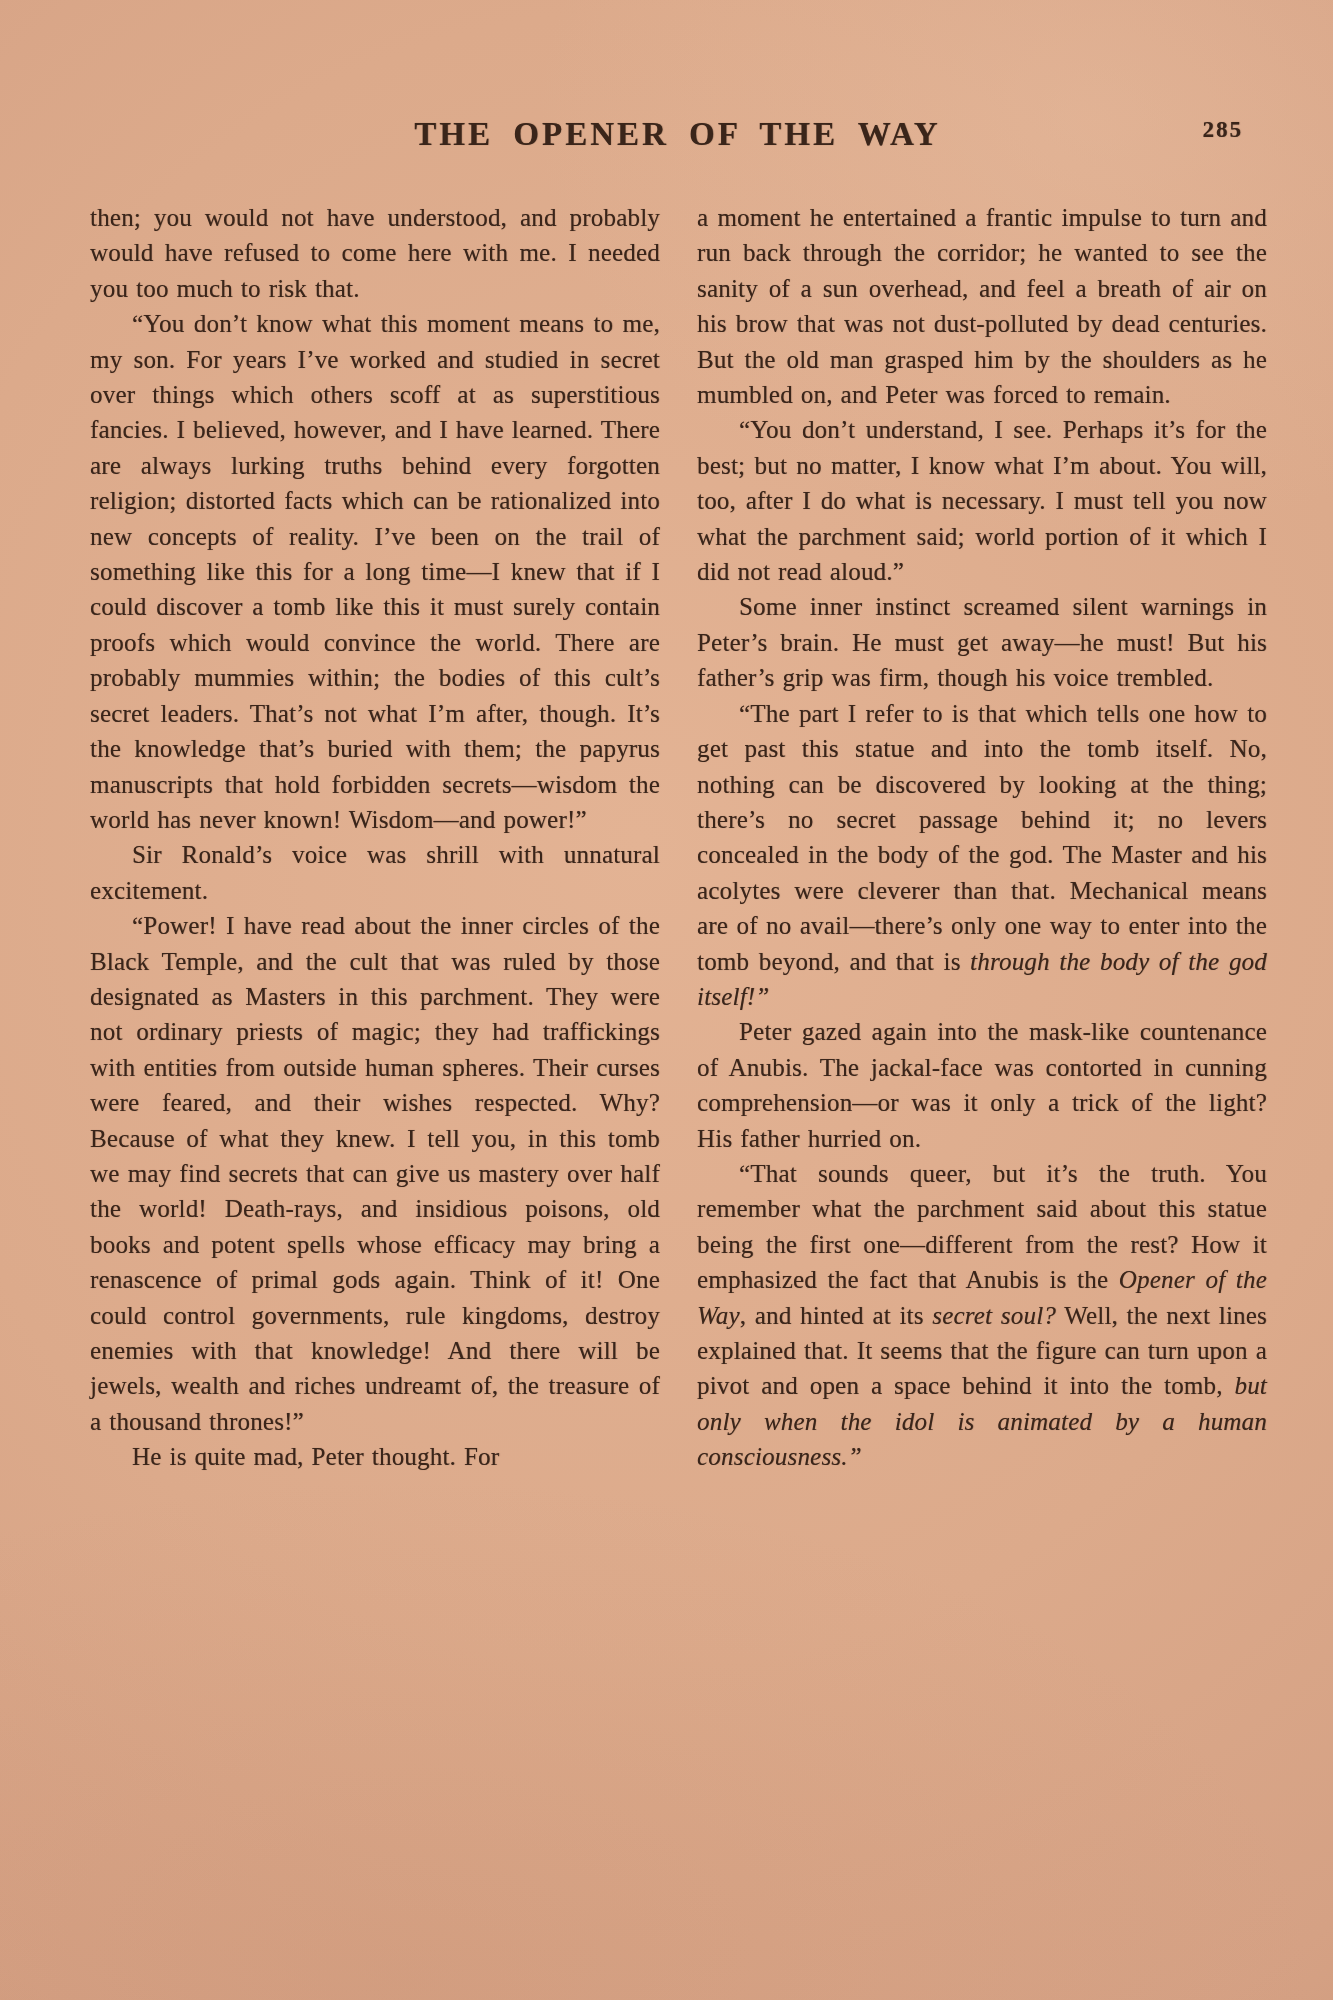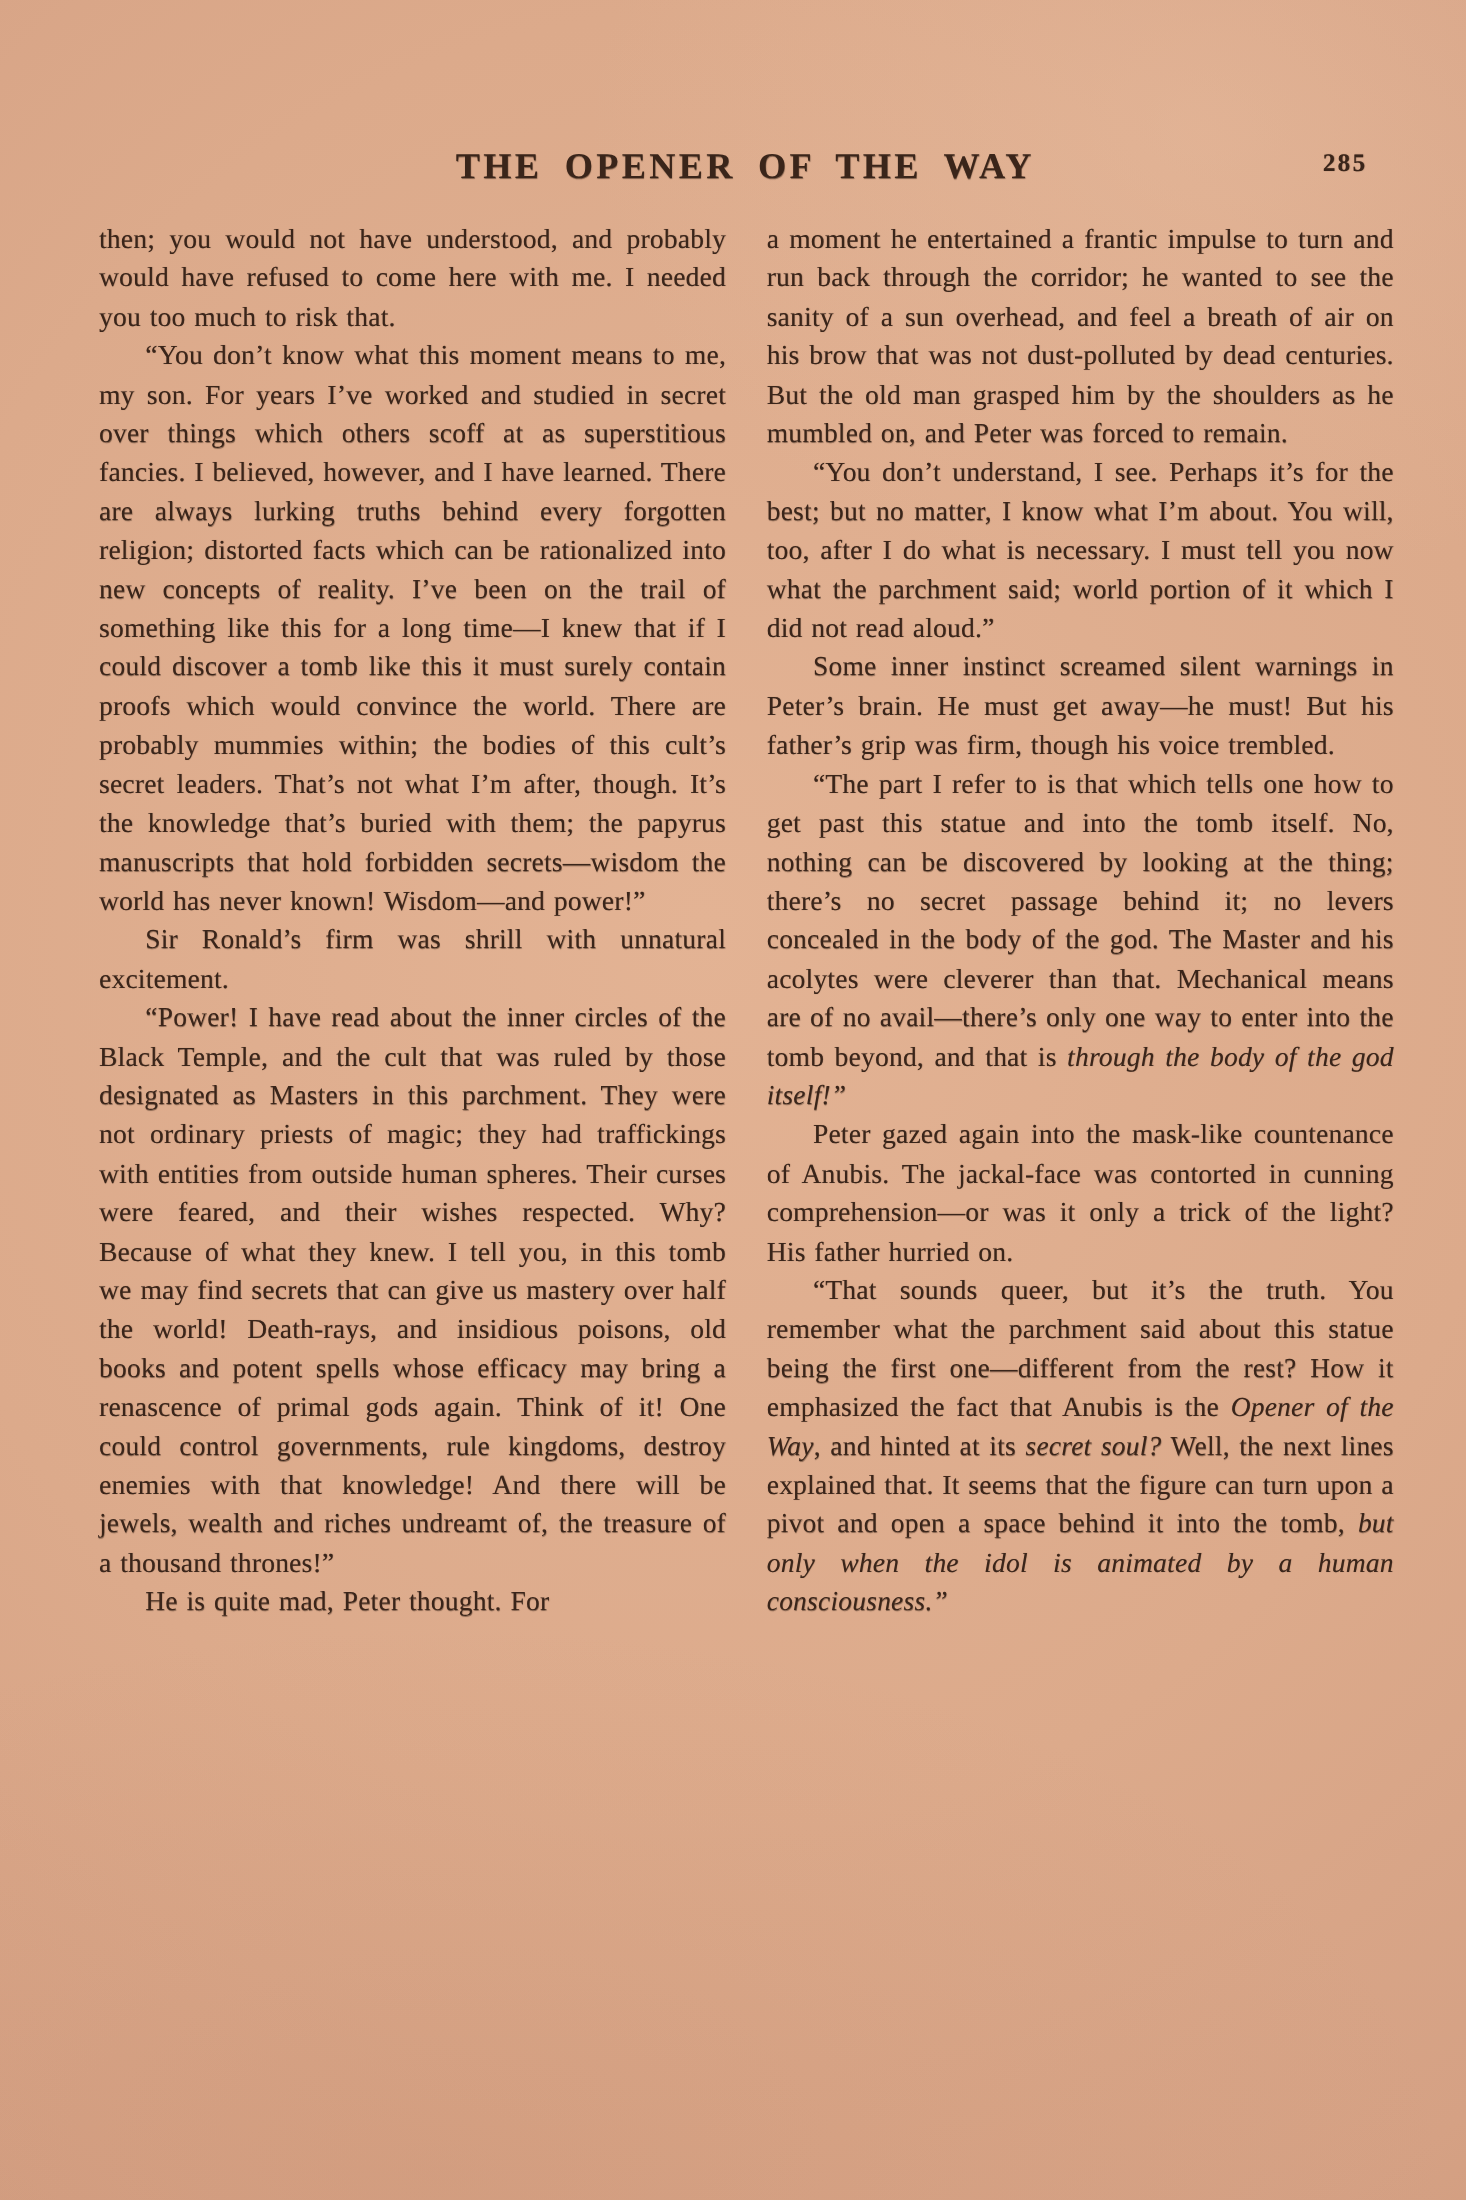--- a/index.html
+++ b/index.html
@@ -22,21 +22,20 @@
       radial-gradient(115% 42% at 30% 99%, rgba(188,128,98,0.18) 0%, rgba(188,128,98,0) 60%),
       radial-gradient(60% 30% at 82% 6%, rgba(236,196,168,0.35) 0%, rgba(236,196,168,0) 70%),
       radial-gradient(125% 92% at 48% 42%, #e3b394 0%, #dcaa8b 45%, #d5a184 72%, #cb9778 92%, #c28e71 100%);
   }
   .header {
     position: absolute;
     top: 116px;
     left: 90px;
     right: 68px;
     height: 46px;
-    margin-top: 18px;
   }
   .title {
     display: block;
     text-align: center;
     font-size: 33px;
     font-weight: 700;
     letter-spacing: 3px;
     word-spacing: 9px;
     text-shadow: 0.4px 0.4px 0.8px rgba(52,32,20,0.55);
   }
@@ -82,21 +81,21 @@
 
 <div class="page">
   <div class="header">
     <span class="title">THE OPENER OF THE WAY</span>
     <span class="page-num">285</span>
   </div>
   <div class="columns">
     <div class="col">
         <p class="para"><span>then; you would not have understood, and probably would have refused to come here with me. I needed you too much to risk that.</span></p>
         <p class="para indent"><span>“You don’t know what this moment means to me, my son. For years I’ve worked and studied in secret over things which others scoff at as superstitious fancies. I believed, however, and I have learned. There are always lurking truths behind every forgotten religion; distorted facts which can be rationalized into new concepts of reality. I’ve been on the trail of something like this for a long time—I knew that if I could discover a tomb like this it must surely contain proofs which would convince the world. There are probably mummies within; the bodies of this cult’s secret leaders. That’s not what I’m after, though. It’s the knowledge that’s buried with them; the papyrus manuscripts that hold forbidden secrets—wisdom the world has never known! Wisdom—and power!”</span></p>
-        <p class="para indent"><span>Sir Ronald’s firm was shrill with unnatural excitement.</span></p>
+        <p class="para indent"><span>Sir Ronald’s voice was shrill with unnatural excitement.</span></p>
         <p class="para indent"><span>“Power! I have read about the inner circles of the Black Temple, and the cult that was ruled by those designated as Masters in this parchment. They were not ordinary priests of magic; they had traffickings with entities from outside human spheres. Their curses were feared, and their wishes respected. Why? Because of what they knew. I tell you, in this tomb we may find secrets that can give us mastery over half the world! Death-rays, and insidious poisons, old books and potent spells whose efficacy may bring a renascence of primal gods again. Think of it! One could control governments, rule kingdoms, destroy enemies with that knowledge! And there will be jewels, wealth and riches undreamt of, the treasure of a thousand thrones!”</span></p>
         <p class="para indent"><span>He is quite mad, Peter thought. For</span></p>
       </div>
     <div class="col">
         <p class="para"><span>a moment he entertained a frantic impulse to turn and run back through the corridor; he wanted to see the sanity of a sun overhead, and feel a breath of air on his brow that was not dust-polluted by dead centuries. But the old man grasped him by the shoulders as he mumbled on, and Peter was forced to remain.</span></p>
         <p class="para indent"><span>“You don’t understand, I see. Perhaps it’s for the best; but no matter, I know what I’m about. You will, too, after I do what is necessary. I must tell you now what the parchment said; world portion of it which I did not read aloud.”</span></p>
         <p class="para indent"><span>Some inner instinct screamed silent warnings in Peter’s brain. He must get away—he must! But his father’s grip was firm, though his voice trembled.</span></p>
         <p class="para indent"><span>“The part I refer to is that which tells one how to get past this statue and into the tomb itself. No, nothing can be discovered by looking at the thing; there’s no secret passage behind it; no levers concealed in the body of the god. The Master and his acolytes were cleverer than that. Mechanical means are of no avail—there’s only one way to enter into the tomb beyond, and that is </span><em>through the body of the god itself!”</em></p>
         <p class="para indent"><span>Peter gazed again into the mask-like countenance of Anubis. The jackal-face was contorted in cunning comprehension—or was it only a trick of the light? His father hurried on.</span></p>
         <p class="para indent"><span>“That sounds queer, but it’s the truth. You remember what the parchment said about this statue being the first one—different from the rest? How it emphasized the fact that Anubis is the </span><em>Opener of the Way</em><span>, and hinted at its </span><em>secret soul?</em><span> Well, the next lines explained that. It seems that the figure can turn upon a pivot and open a space behind it into the tomb, </span><em>but only when the idol is animated by a human consciousness.”</em></p>

